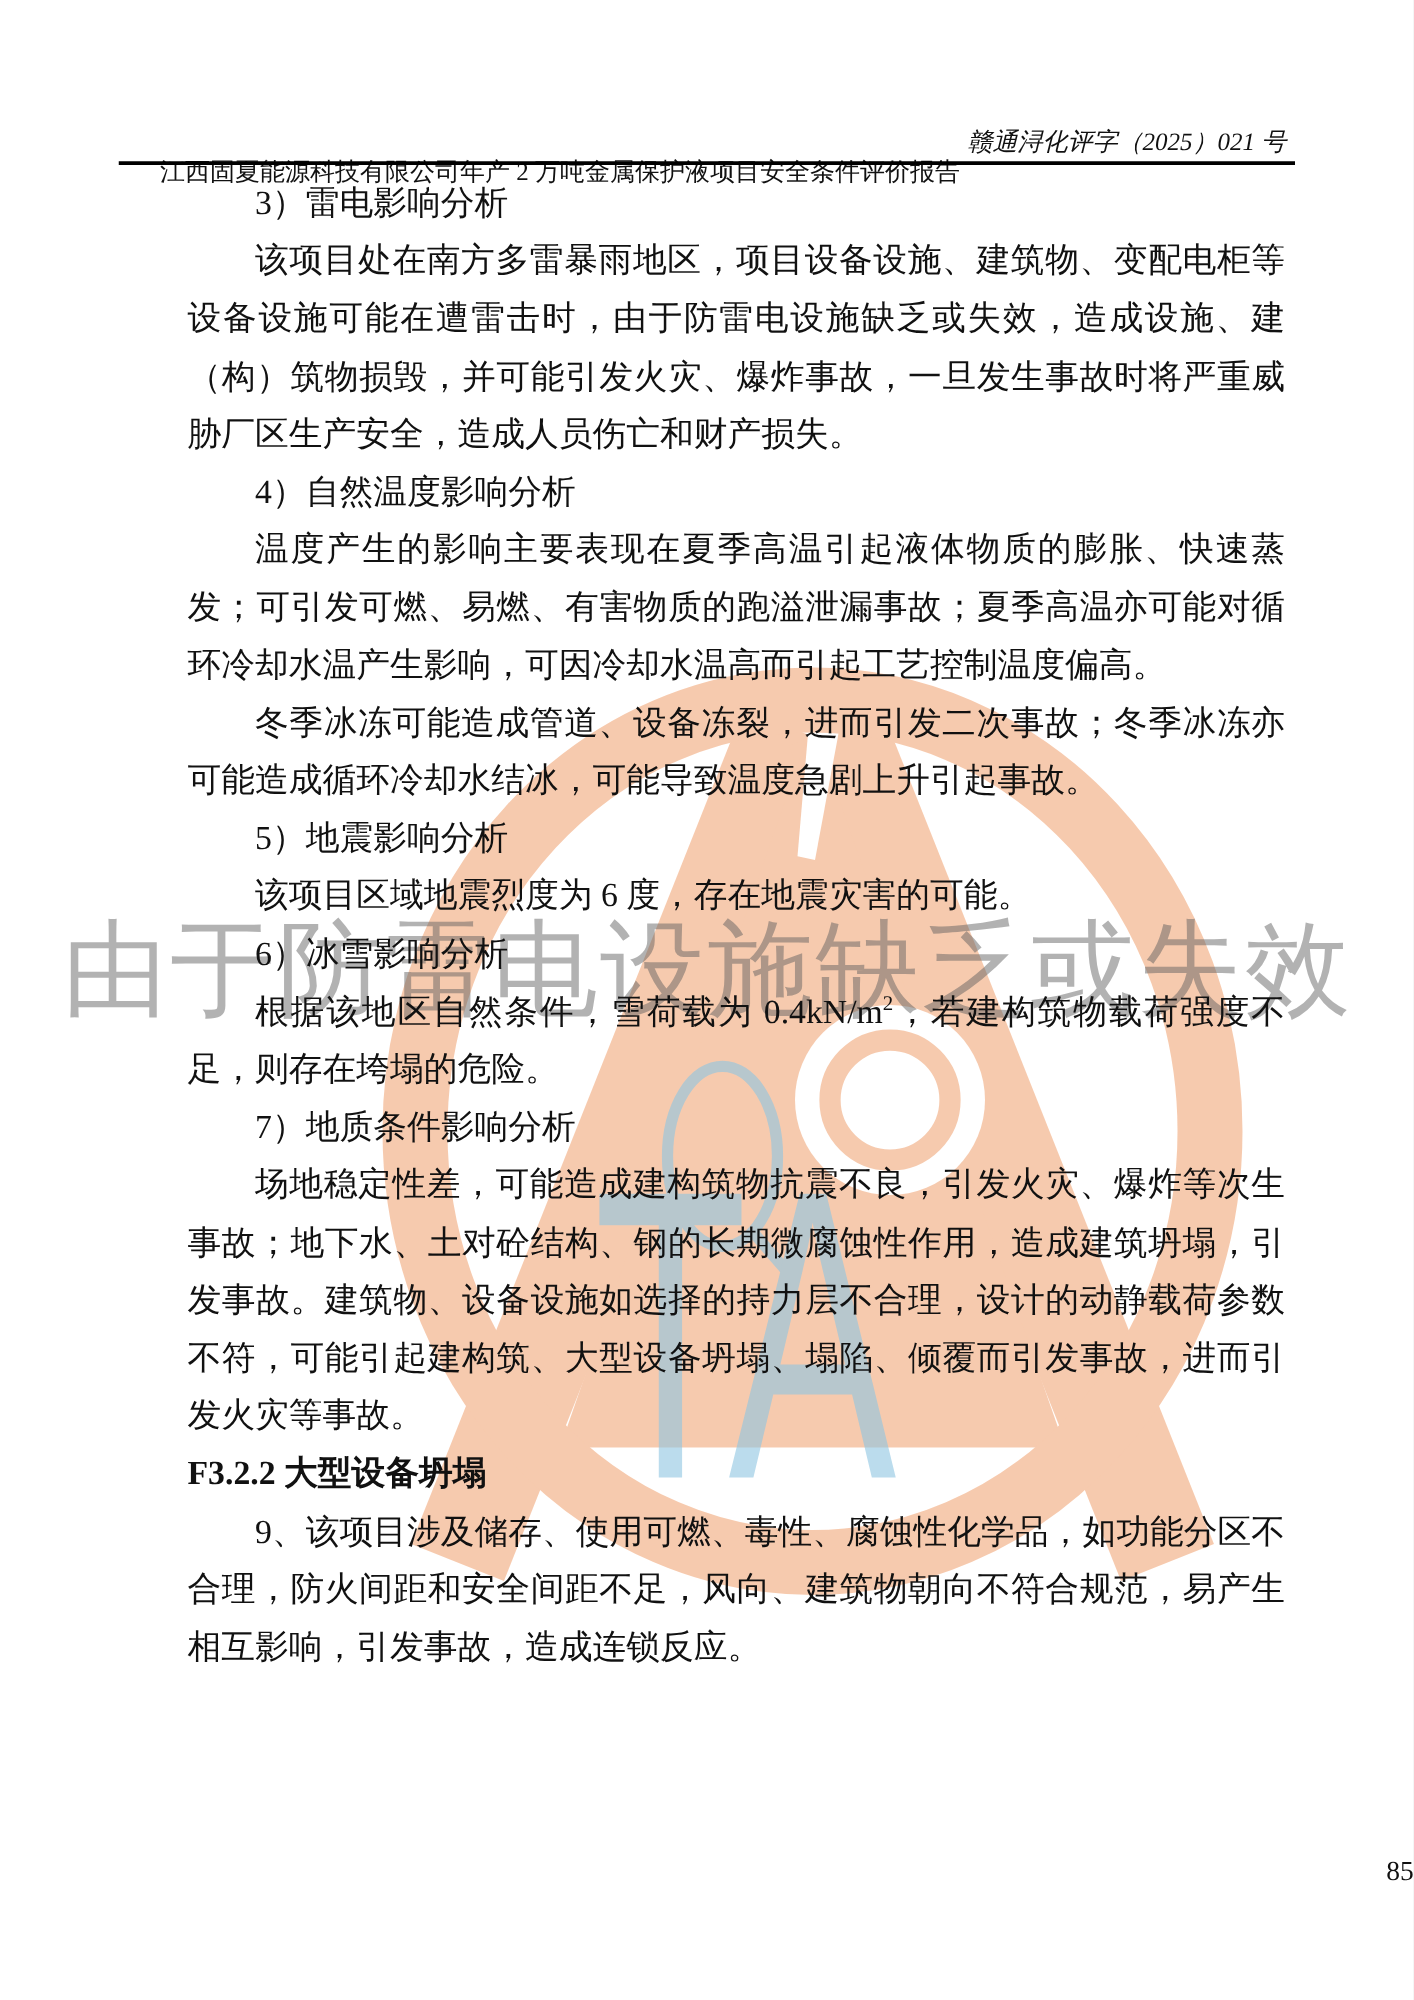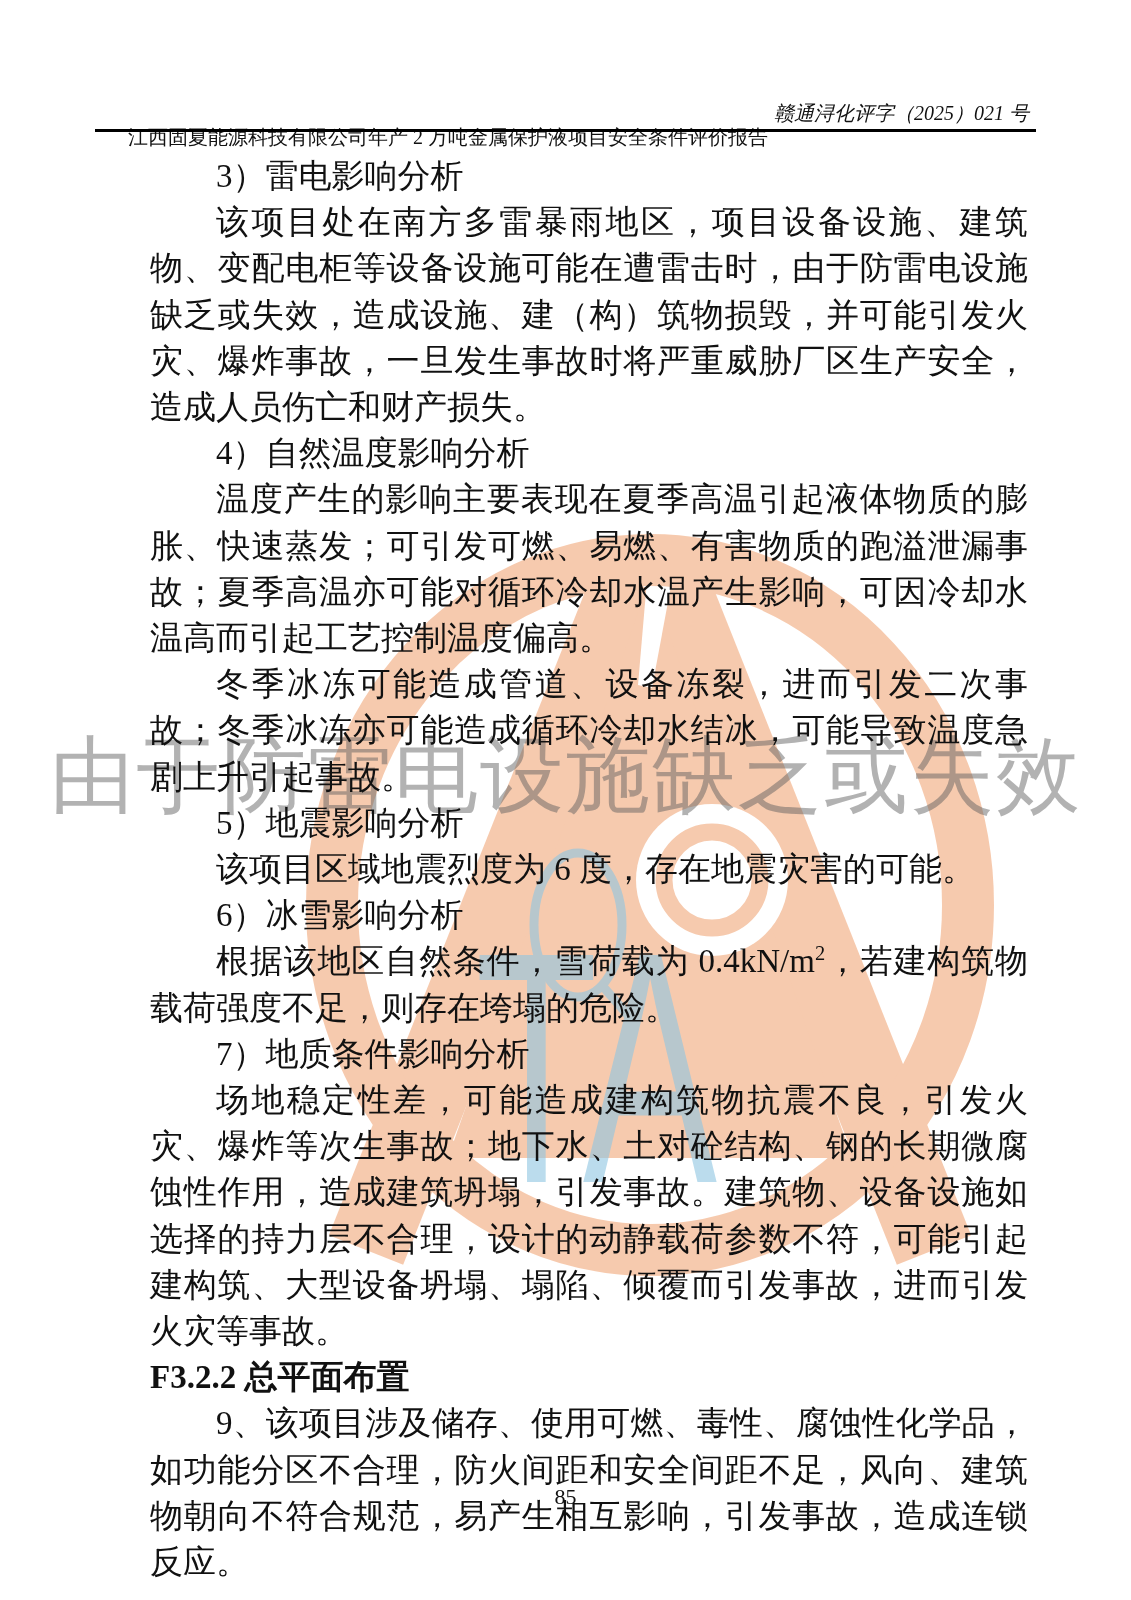--- a/index.html
+++ b/index.html
@@ -8,29 +8,29 @@
     margin:0 auto;overflow:hidden;
     font-family:"Liberation Serif","DejaVu Serif",serif;color:#111;
   }
   
   .hdr{position:absolute;top:100px;font-size:20px;white-space:nowrap;z-index:2;}
   .hdr-left{left:128px;margin-top:24px;}
   .hdr-right{right:102px;font-style:italic;}
   .hdr-rule{position:absolute;left:95px;top:129px;width:941px;height:3px;background:#000;z-index:2;}
   
   .doc-body{
-    position:absolute;left:150px;top:153px;width:878px;z-index:2;
-    font-size:33px;line-height:46.2px;text-align:justify;
+    position:absolute;left:150px;top:139px;width:878px;z-index:2;
+    font-size:27px;line-height:46.2px;text-align:justify;
   }
   .doc-body p{margin:0;padding:0;}
   .para,.heading{text-indent:2em;}
   .subheading{text-indent:0;font-weight:bold;}
   .doc-body sup{font-size:0.62em;line-height:0;vertical-align:super;}
   
-  .footer{position:absolute;left:0;top:1484px;width:100%;text-align:center;font-size:22px;z-index:2;font-family:Liberation Serif, serif;}
+  .footer{position:absolute;left:0;top:1484px;width:100%;text-align:right;font-size:22px;z-index:2;font-family:Liberation Serif, serif;}
   
   .wm-svg{position:absolute;left:0;top:0;z-index:0;}
   .wm-company{
     position:absolute;left:50px;top:733px;width:1035px;z-index:1;
     font-family:"Liberation Sans","DejaVu Sans",sans-serif;
     font-size:84px;line-height:1;letter-spacing:2px;white-space:nowrap;
     color:rgba(95,95,95,0.48);
   }
 </style>
 </head>
@@ -66,19 +66,19 @@
     <p class="para">该项目处在南方多雷暴雨地区，项目设备设施、建筑物、变配电柜等设备设施可能在遭雷击时，由于防雷电设施缺乏或失效，造成设施、建（构）筑物损毁，并可能引发火灾、爆炸事故，一旦发生事故时将严重威胁厂区生产安全，造成人员伤亡和财产损失。</p>
     <p class="heading">4）自然温度影响分析</p>
     <p class="para">温度产生的影响主要表现在夏季高温引起液体物质的膨胀、快速蒸发；可引发可燃、易燃、有害物质的跑溢泄漏事故；夏季高温亦可能对循环冷却水温产生影响，可因冷却水温高而引起工艺控制温度偏高。</p>
     <p class="para">冬季冰冻可能造成管道、设备冻裂，进而引发二次事故；冬季冰冻亦可能造成循环冷却水结冰，可能导致温度急剧上升引起事故。</p>
     <p class="heading">5）地震影响分析</p>
     <p class="para">该项目区域地震烈度为 6 度，存在地震灾害的可能。</p>
     <p class="heading">6）冰雪影响分析</p>
     <p class="para"><span>根据该地区自然条件，雪荷载为 0.4kN/m</span><sup>2</sup><span>，若建构筑物载荷强度不足，则存在垮塌的危险。</span></p>
     <p class="heading">7）地质条件影响分析</p>
     <p class="para">场地稳定性差，可能造成建构筑物抗震不良，引发火灾、爆炸等次生事故；地下水、土对砼结构、钢的长期微腐蚀性作用，造成建筑坍塌，引发事故。建筑物、设备设施如选择的持力层不合理，设计的动静载荷参数不符，可能引起建构筑、大型设备坍塌、塌陷、倾覆而引发事故，进而引发火灾等事故。</p>
-    <p class="subheading">F3.2.2 总平面布置</p>
+    <p class="subheading">F3.2.2 大型设备坍塌</p>
     <p class="para">9、该项目涉及储存、使用可燃、毒性、腐蚀性化学品，如功能分区不合理，防火间距和安全间距不足，风向、建筑物朝向不符合规范，易产生相互影响，引发事故，造成连锁反应。</p>
   </div>
 
   <div class="footer">85</div>
 
 </div>
 
 </body></html>

